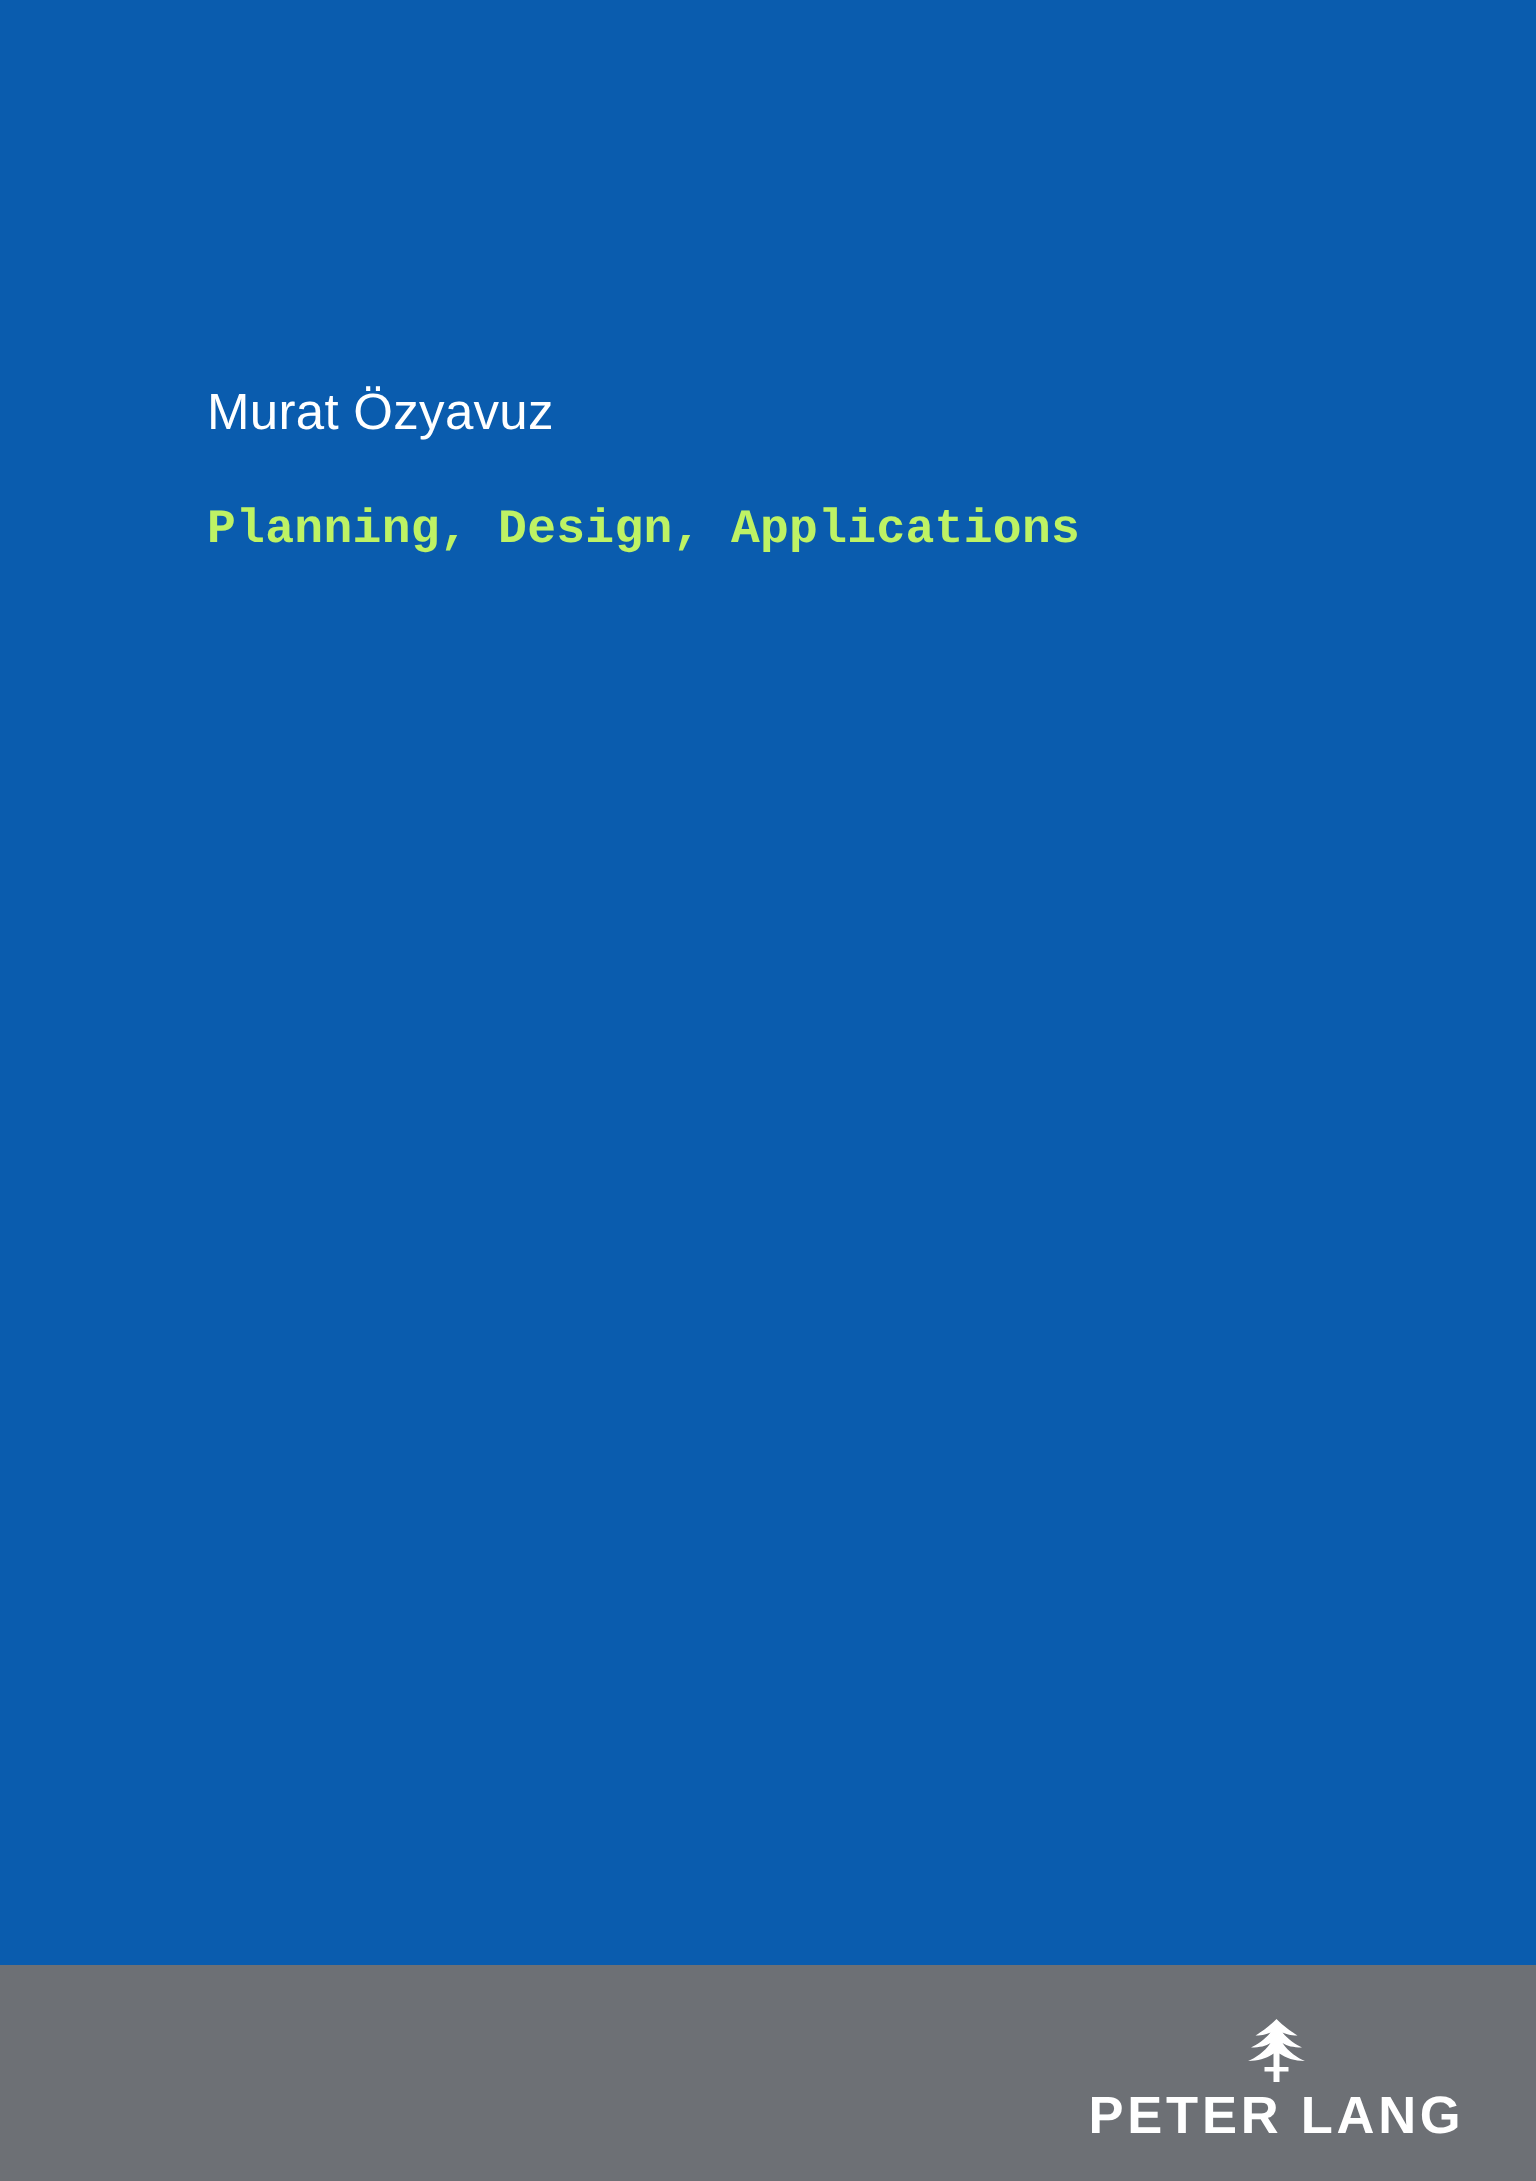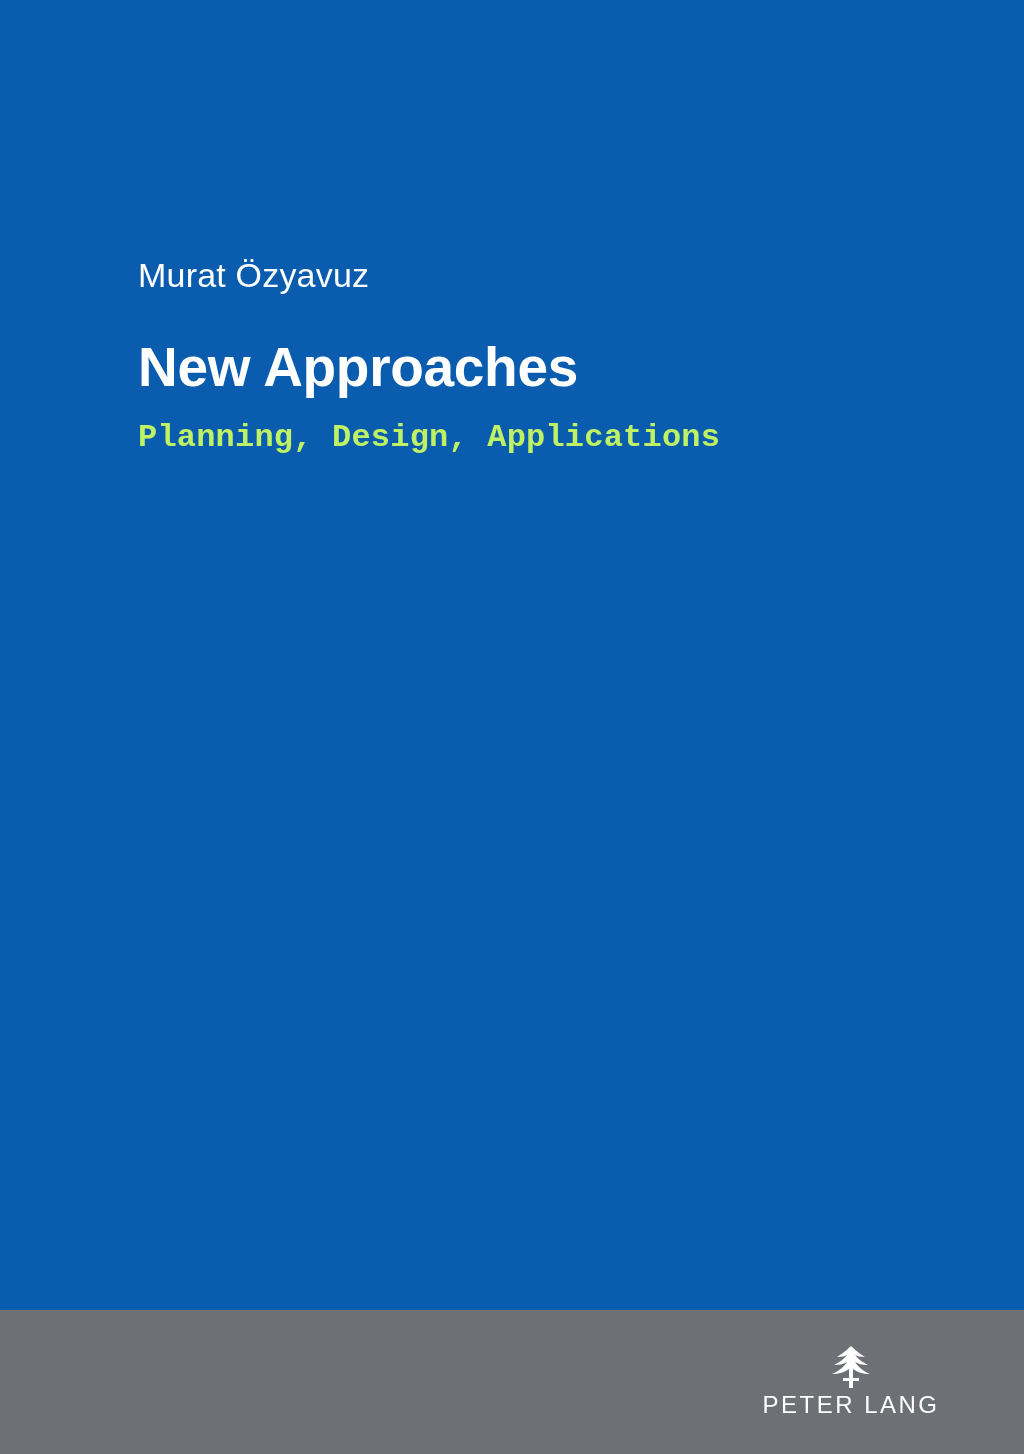--- a/index.html
+++ b/index.html
@@ -85,41 +85,40 @@
     justify-content: flex-start;
   }
   .publisher-logo {
     width: 42px;
     height: 44px;
     display: block;
     margin-bottom: 4px;
   }
   .publisher-name {
     color: #ffffff;
-    font-size: 24px;
-    font-weight: 400;
+    font-size: 35px;
+    font-weight: 700;
     letter-spacing: 2.5px;
     line-height: 1;
     font-family: "Liberation Sans", sans-serif;
     white-space: nowrap;
   }
 </style>
 </head>
 <body>
 
 <div class="cover">
 
   <div class="cover-main">
 
     <div class="text-block">
 
       <p class="author">Murat Özyavuz</p>
 
       <h1 class="title">
-        <span class="line">New Approaches</span>
       </h1>
 
       <p class="subtitle">Planning, Design, Applications</p>
 
     </div>
 
   </div>
 
   <div class="cover-footer"></div>
 

